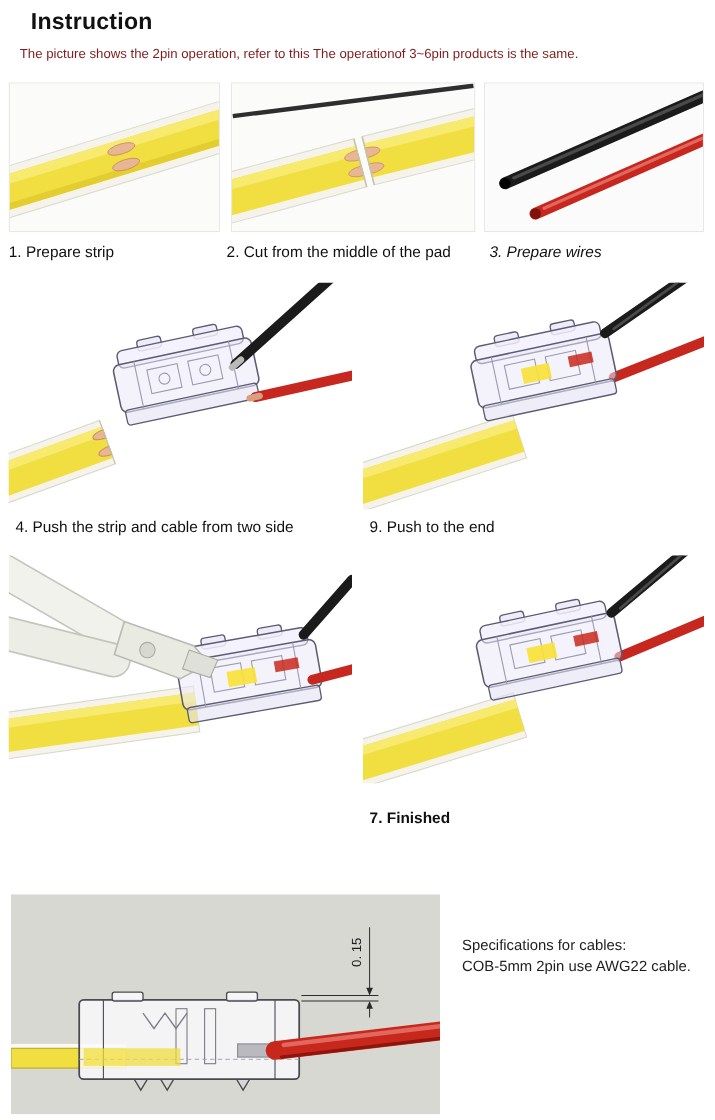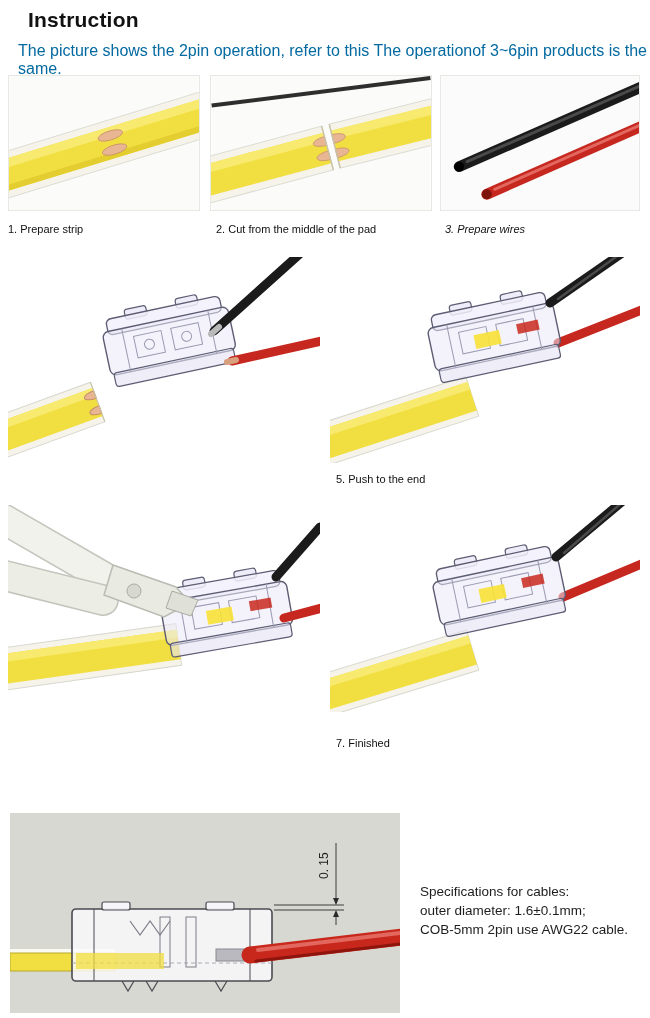--- a/index.html
+++ b/index.html
@@ -5,49 +5,49 @@
   * { box-sizing: border-box; margin: 0; padding: 0; }
   html,body { width: 650px; height: 1018px; }
   body {
     background: #ffffff;
     font-family: "Liberation Sans", "DejaVu Sans", sans-serif;
     color: #111;
   }
   .page { position: relative; width: 650px; height: 1018px; overflow: hidden; background:#fff; }
 
   .title { position: absolute; left: 28px; top: 8px; font-size: 21px; font-weight: 700; letter-spacing: .2px; }
-  .subtitle { position: absolute; left: 18px; top: 42px; font-size: 16px; color: #0369a1; }
+  .subtitle { position: absolute; left: 18px; top: 42px; font-size: 12px; color: #7f1d1d; }
 
   .fig { position: absolute; background: #fff; }
   .fig svg { display: block; width: 100%; height: 100%; }
   .fig.bordered { border: 1px solid #e7e7e3; }
 
-  .caption { position: absolute; font-size: 11px; color: #101010; line-height: 17px; }
+  .caption { position: absolute; font-size: 14px; color: #101010; line-height: 17px; }
   .caption.wide { width: 298px; }
 
-  .spec { position: absolute; left: 420px; top: 850px; width: 228px; font-size: 13.5px; line-height: 19px; color: #1d1d1d; margin-top: 32px; }
+  .spec { position: absolute; left: 420px; top: 850px; width: 228px; font-size: 13.5px; line-height: 19px; color: #1d1d1d; }
   .spec-line { white-space: pre-wrap; }
 
   
   #fig1 { left: 8px;   top: 75px;  width: 192px; height: 136px; }
   #fig2 { left: 210px; top: 75px;  width: 222px; height: 136px; }
   #fig3 { left: 440px; top: 75px;  width: 200px; height: 136px; }
   #cap1 { left: 8px;   top: 221px; }
-  #cap2 { left: 216px; top: 221px; }
+  #cap2 { left: 206px; top: 221px; }
   #cap3 { left: 445px; top: 221px; font-style: italic; }
 
   #fig4 { left: 8px;   top: 257px; width: 312px; height: 206px; }
   #fig5 { left: 330px; top: 257px; width: 310px; height: 206px; }
   #cap4 { left: 14px;  top: 471px; }
   #cap5 { left: 336px; top: 471px; }
 
   #fig6 { left: 8px;   top: 505px; width: 312px; height: 207px; }
   #fig7 { left: 330px; top: 505px; width: 310px; height: 207px; }
   #cap6 { left: 14px;  top: 733px; }
-  #cap7 { left: 336px; top: 735px; }
+  #cap7 { left: 336px; top: 735px; font-weight: bold; }
 
   #fig8 { left: 10px;  top: 813px; width: 390px; height: 200px; }
 </style>
 </head>
 <body>
 
 <div class="page">
 
   <h1 class="title">Instruction</h1>
   <p class="subtitle">The picture shows the 2pin operation, refer to this The operationof 3~6pin products is the same.</p>
@@ -173,21 +173,22 @@
         <rect x="44" y="26" width="26" height="14" fill="#f8e236" opacity="0.9"></rect>
         <rect x="88" y="24" width="22" height="10" fill="#c8281c" opacity="0.85"></rect>
       </g>
       <g>
         <line x1="220" y1="46" x2="298" y2="-8" stroke="#1b1b1b" stroke-width="9" stroke-linecap="round"></line>
         <line x1="228" y1="42" x2="294" y2="-6" stroke="#4a4a4a" stroke-width="2.5" stroke-linecap="round"></line>
       </g>
     </svg>
   </div>
 
-  <div class="caption" id="cap5">5. Push to the end</div>
+  <div class="caption" id="cap4">4. Push the strip and cable from two side</div>
+  <div class="caption" id="cap5">9. Push to the end</div>
 
   <div class="fig" id="fig6">
     <svg viewBox="0 0 312 207">
       <rect width="312" height="207" fill="#ffffff"></rect>
 
       <g transform="translate(-55,150) rotate(-8)">
         <rect x="-10" y="0" width="235" height="42" fill="#f6f4ea" stroke="#d8d8cf"></rect>
         <rect x="-10" y="6" width="235" height="30" fill="#f1de40"></rect>
         <rect x="-10" y="6" width="235" height="8" fill="#f7ea6e"></rect>
       </g>
@@ -299,17 +300,16 @@
         <path d="M326,92 l-3,-7 l6,0 Z" fill="#2a2a2a" stroke="none"></path>
         <line x1="326" y1="101" x2="326" y2="112" stroke-width="0.9"></line>
         <path d="M326,97 l-3,7 l6,0 Z" fill="#2a2a2a" stroke="none"></path>
       </g>
       <text transform="translate(318,66) rotate(-90)" font-size="12" fill="#1e1e1e" font-family="Liberation Sans, DejaVu Sans, sans-serif">0. 15</text>
     </svg>
   </div>
 
   <div class="spec">
     <div class="spec-line">Specifications for cables:</div>
-    <div class="spec-line">outer diameter: 1.6±0.1mm;</div>
     <div class="spec-line">COB-5mm 2pin use AWG22 cable.</div>
   </div>
 
 </div>
 
 </body></html>

